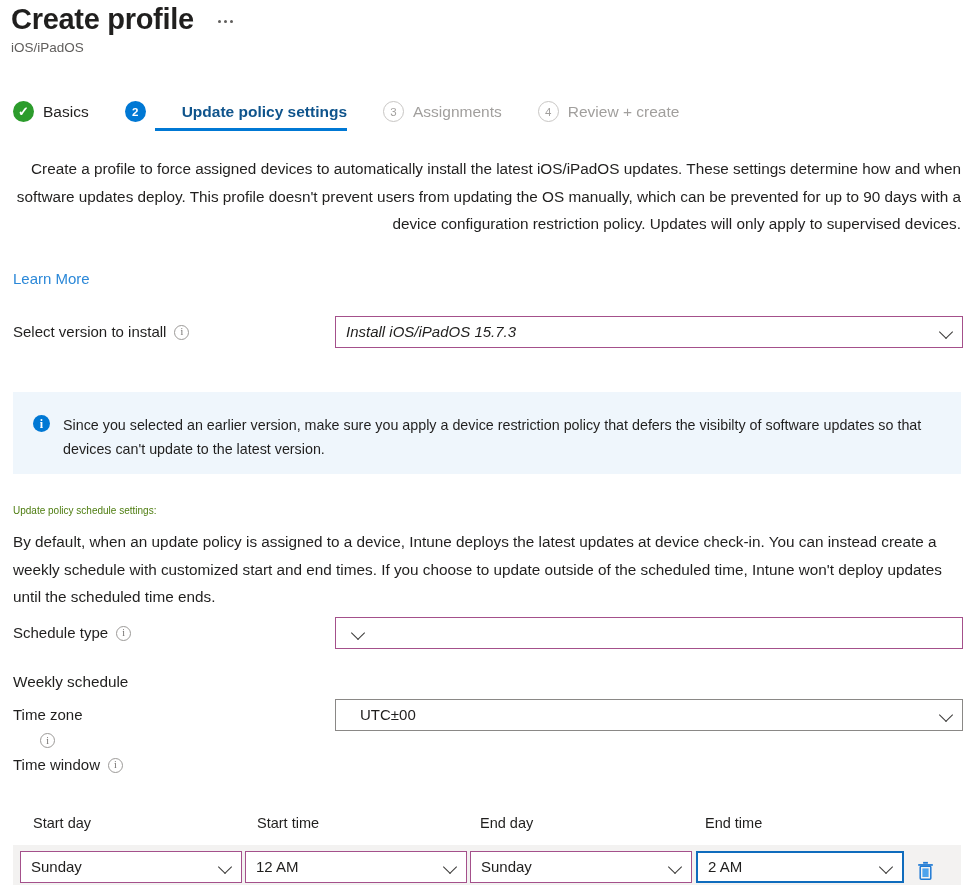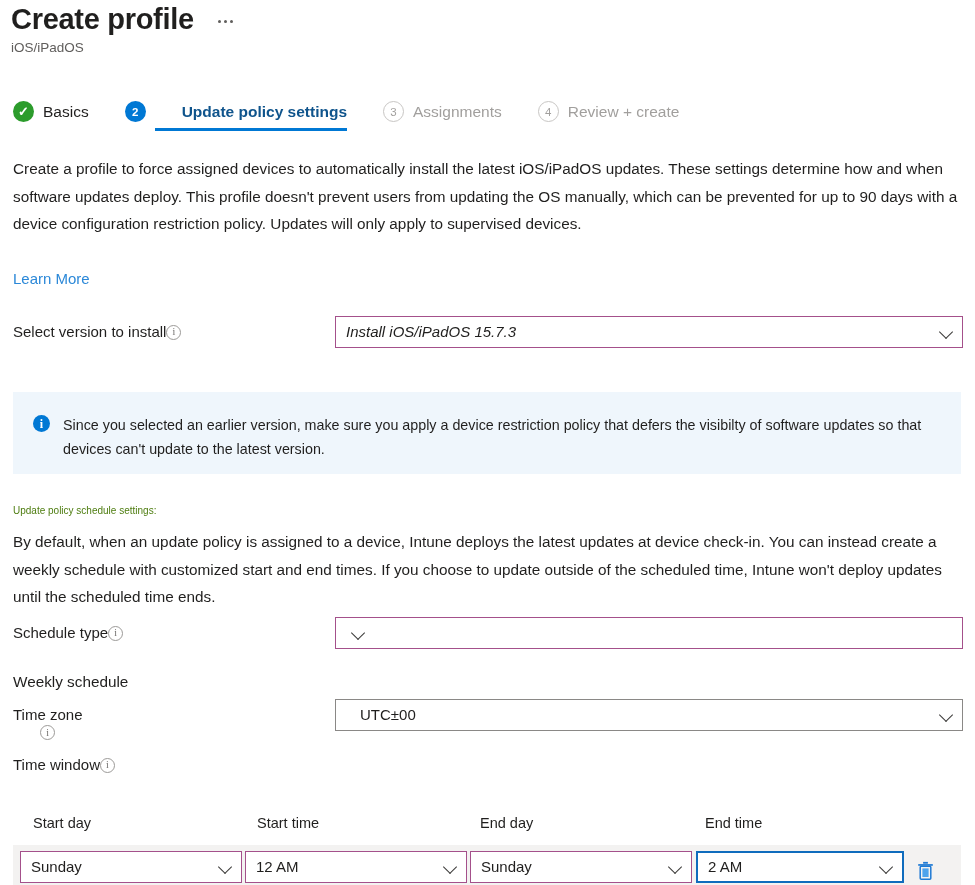--- a/index.html
+++ b/index.html
@@ -61,32 +61,32 @@
     border: 1.3px solid #c8c6c4; font-weight: 400;
   }
   .tab.active::after {
     content: ""; position: absolute; left: 30px; right: 0; bottom: 0;
     height: 3px; background: #0078d4;
   }
 
   
   .intro {
     position: absolute; left: 13px; top: 155px; width: 948px;
-    font-size: 15.3px; line-height: 27.5px; color: #201f1e;
+    font-size: 15.3px; line-height: 27.5px; color: #201f1e; text-align: right;
   }
   .learn-more {
     position: absolute; left: 13px; top: 269px;
     font-size: 15px; line-height: 20px; color: #2b88d8;
     text-decoration: none; cursor: pointer;
   }
 
   
   .field-label {
     position: absolute; font-size: 15px; line-height: 20px; color: #201f1e;
-    display: flex; align-items: center; white-space: nowrap;
+    display: flex; align-items: center; gap: 8px; white-space: nowrap;
   }
   .info-icon {
     width: 15px; height: 15px; border-radius: 50%;
     border: 1.2px solid #9c9a98; color: #6e6c6a;
     font-size: 10px; font-style: normal;
     display: inline-flex; align-items: center; justify-content: center;
     font-family: "Liberation Serif", serif; line-height: 1;
     cursor: pointer; flex: 0 0 auto;
   }
 

